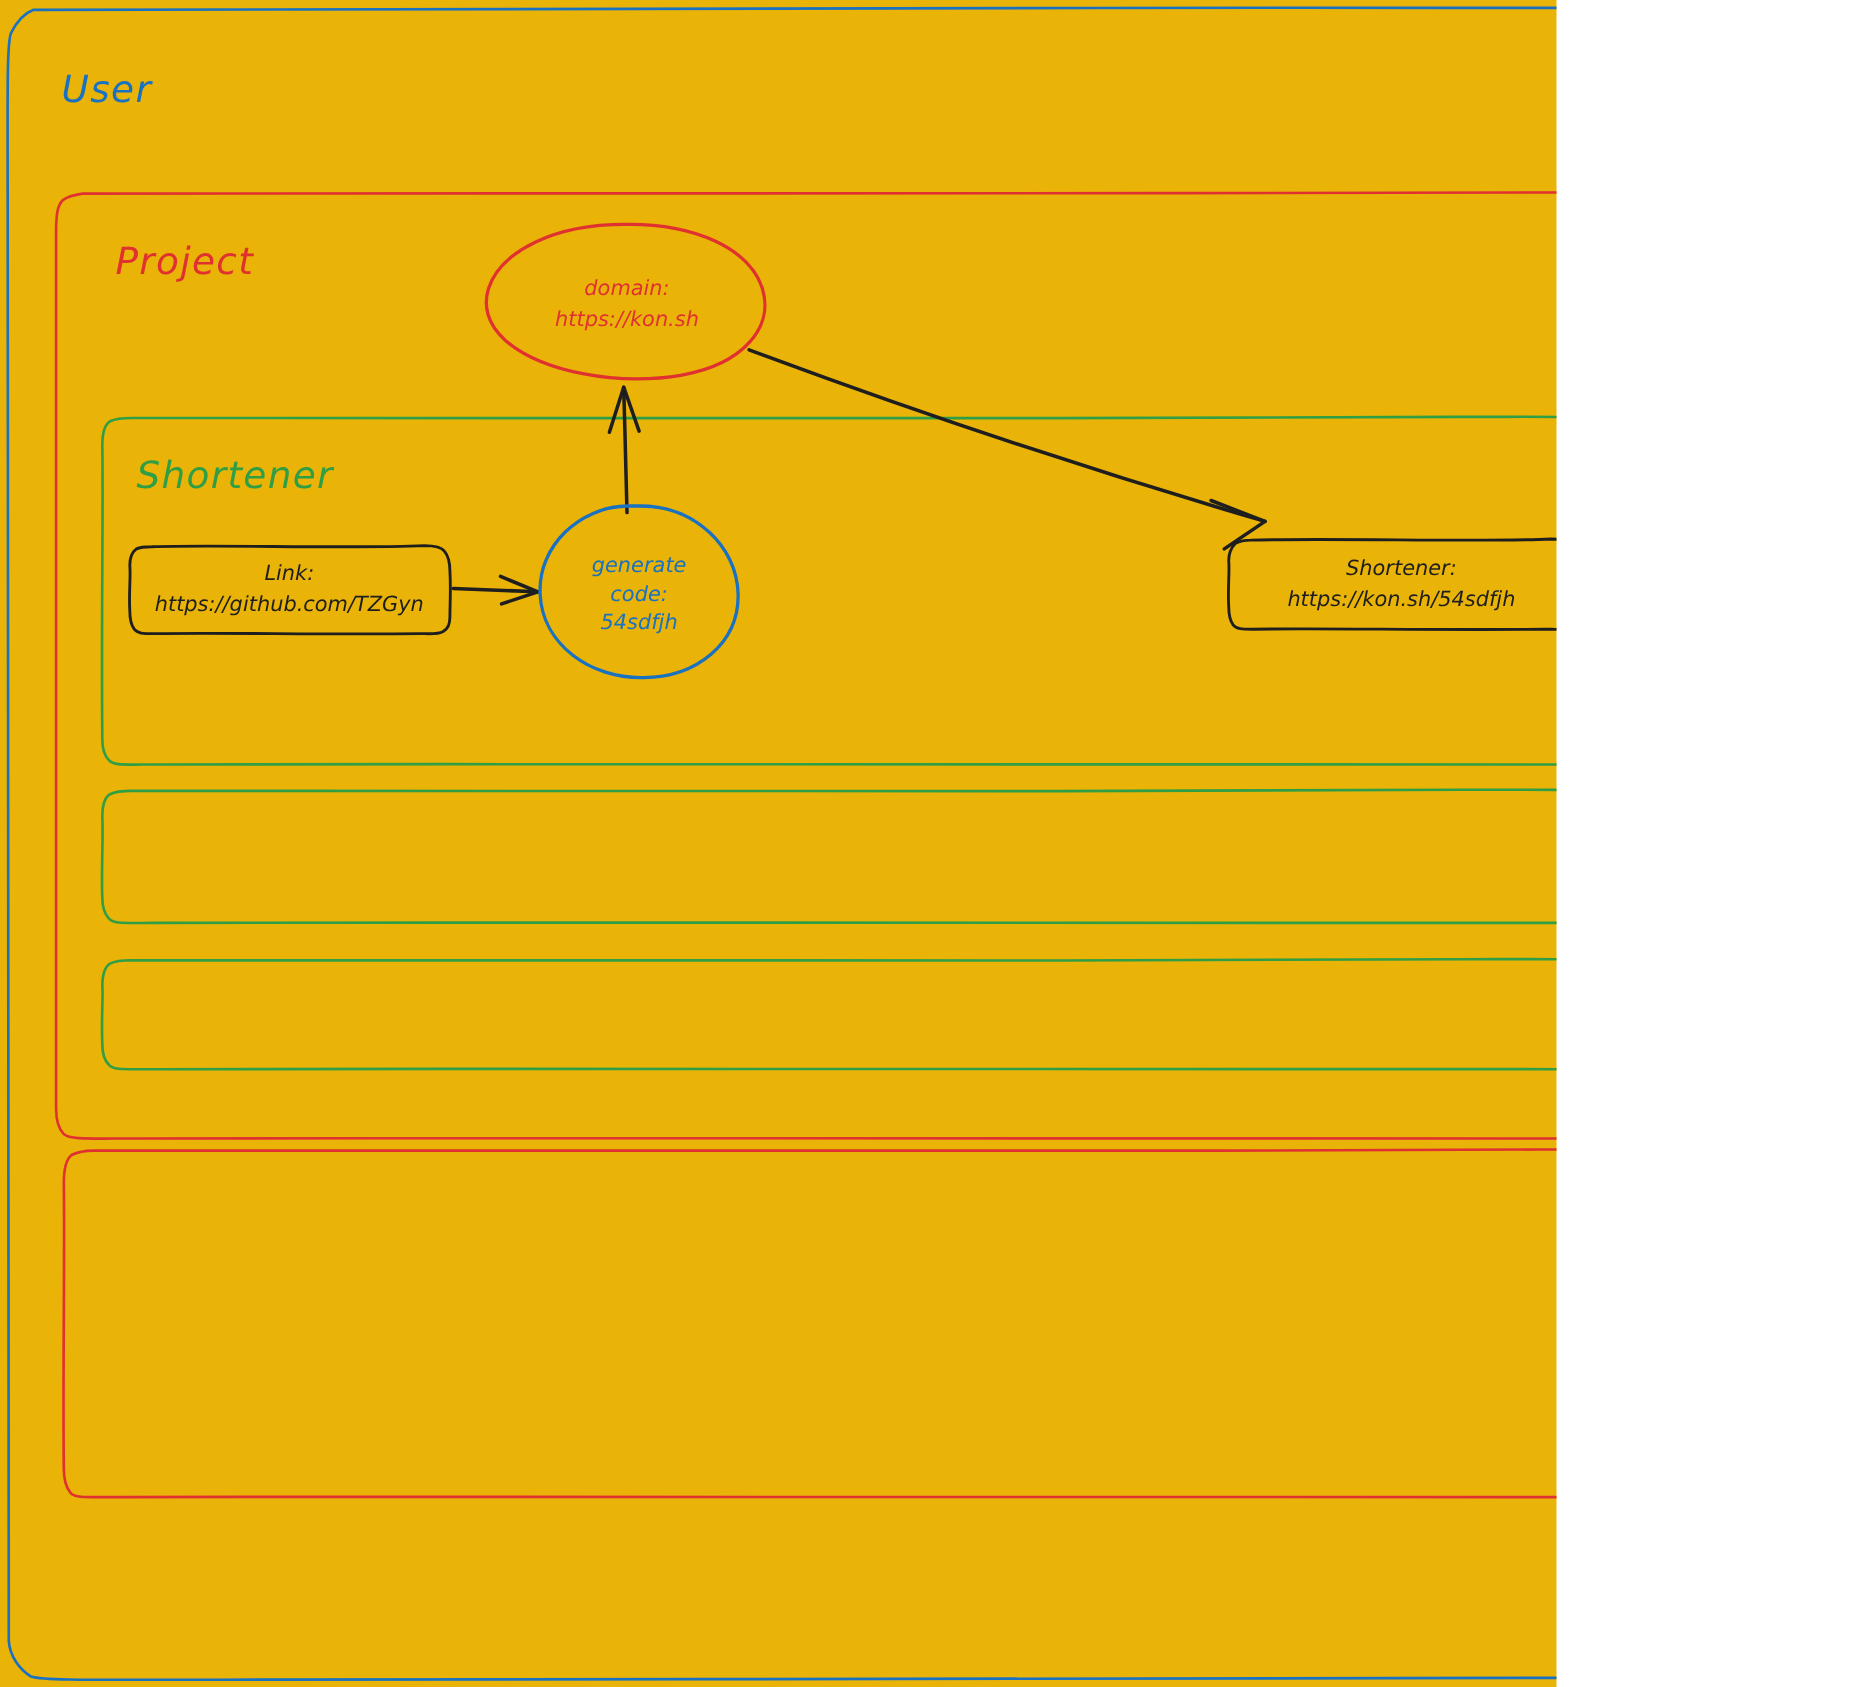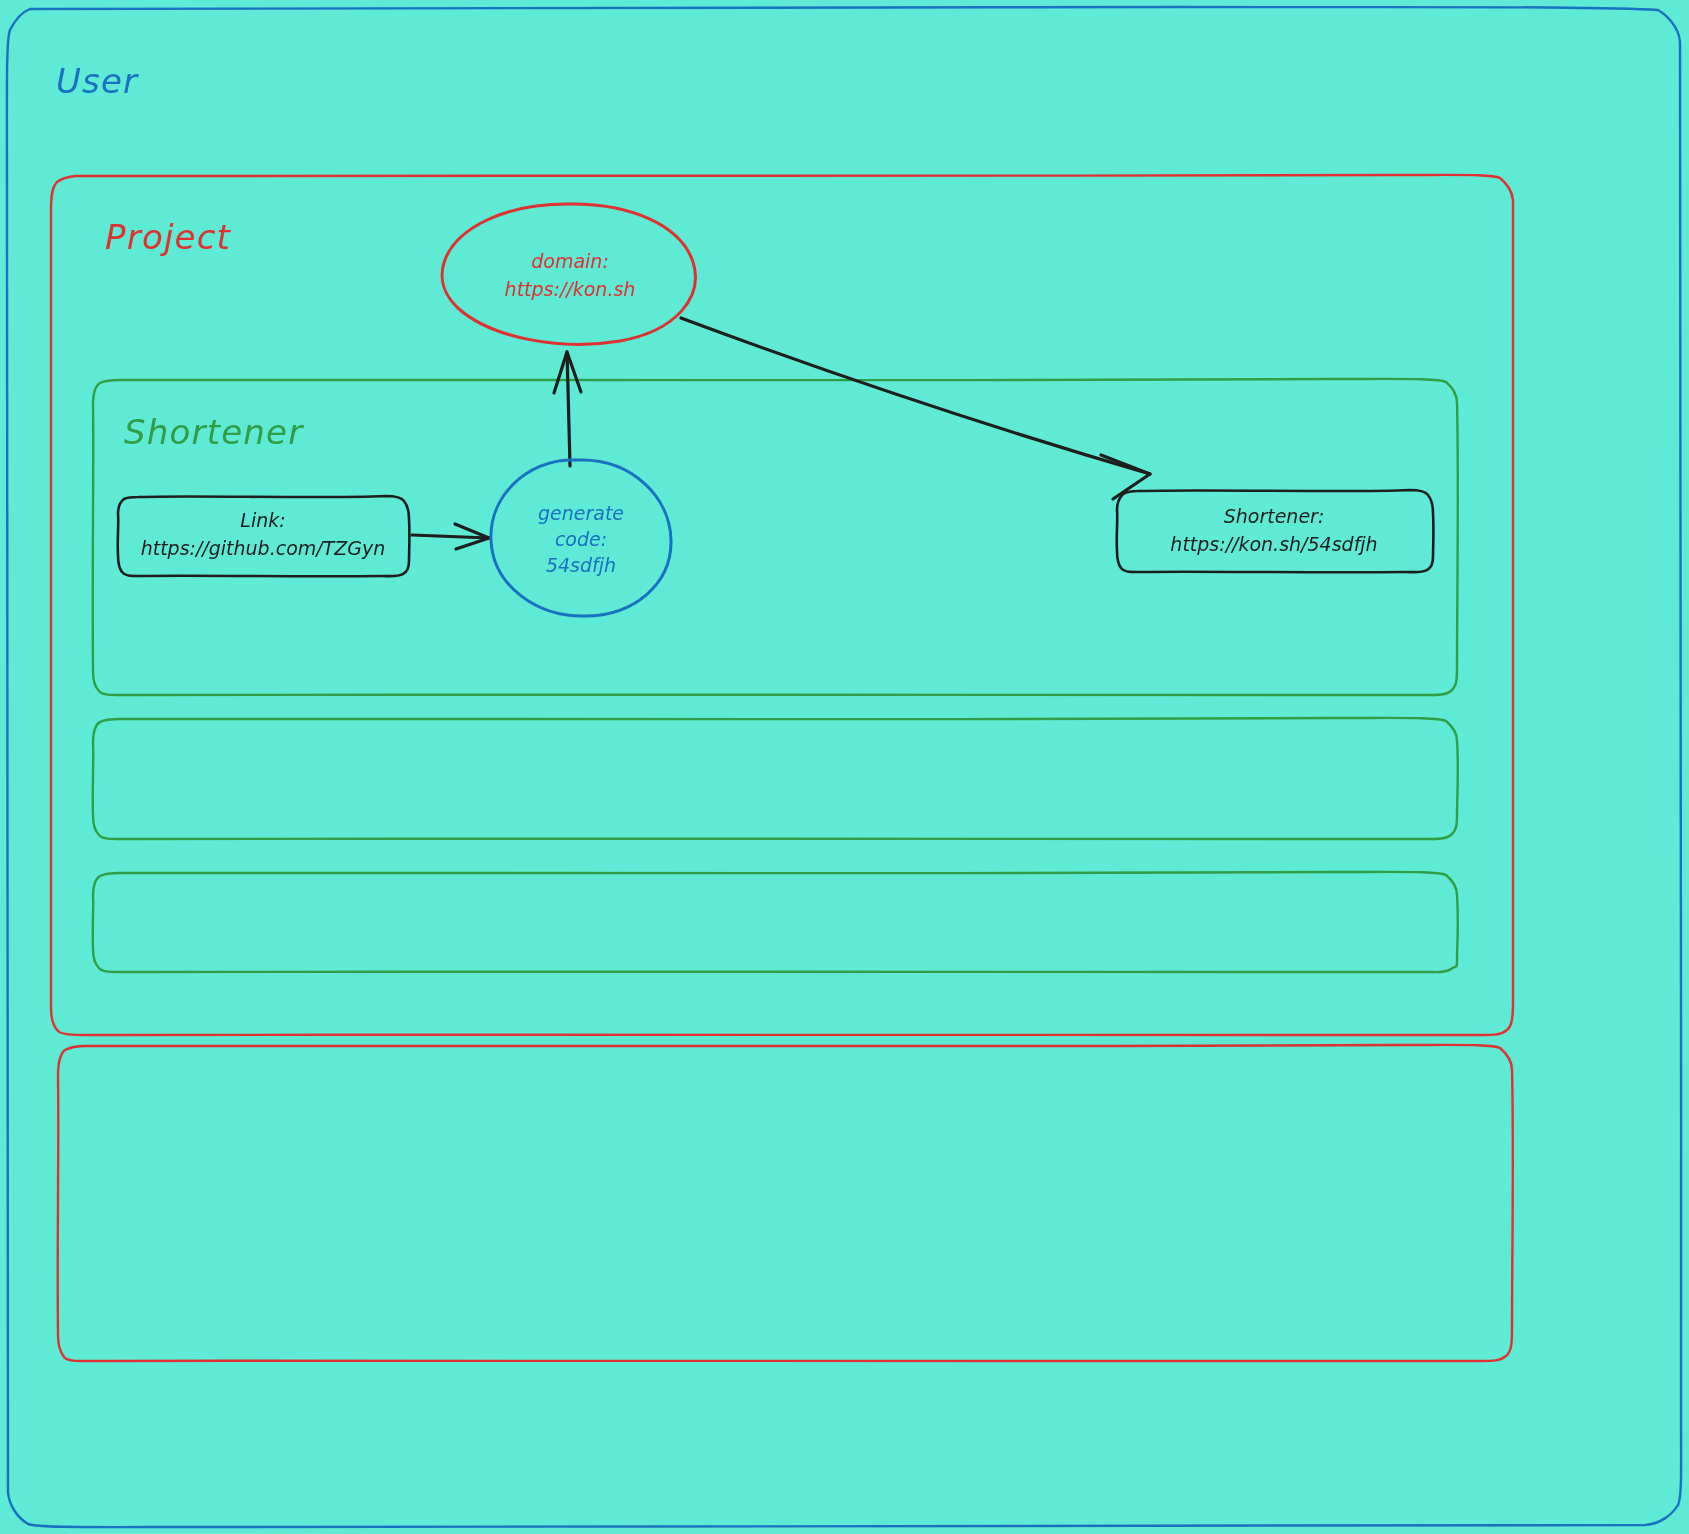--- a/index.html
+++ b/index.html
@@ -5,23 +5,23 @@
   html, body {
     margin: 0;
     padding: 0;
     background: #ffffff;
   }
   body {
     font-family: "DejaVu Sans", sans-serif;
   }
   #canvas-wrap {
     position: relative;
-    width: 1689px;
+    width: 1415px;
     height: 1534px;
-    background: #5eead4;
+    background: #eab308;
     overflow: hidden;
   }
   svg.diagram {
     position: absolute;
     top: 0;
     left: 0;
     width: 1689px;
     height: 1534px;
   }
   .group-title {

